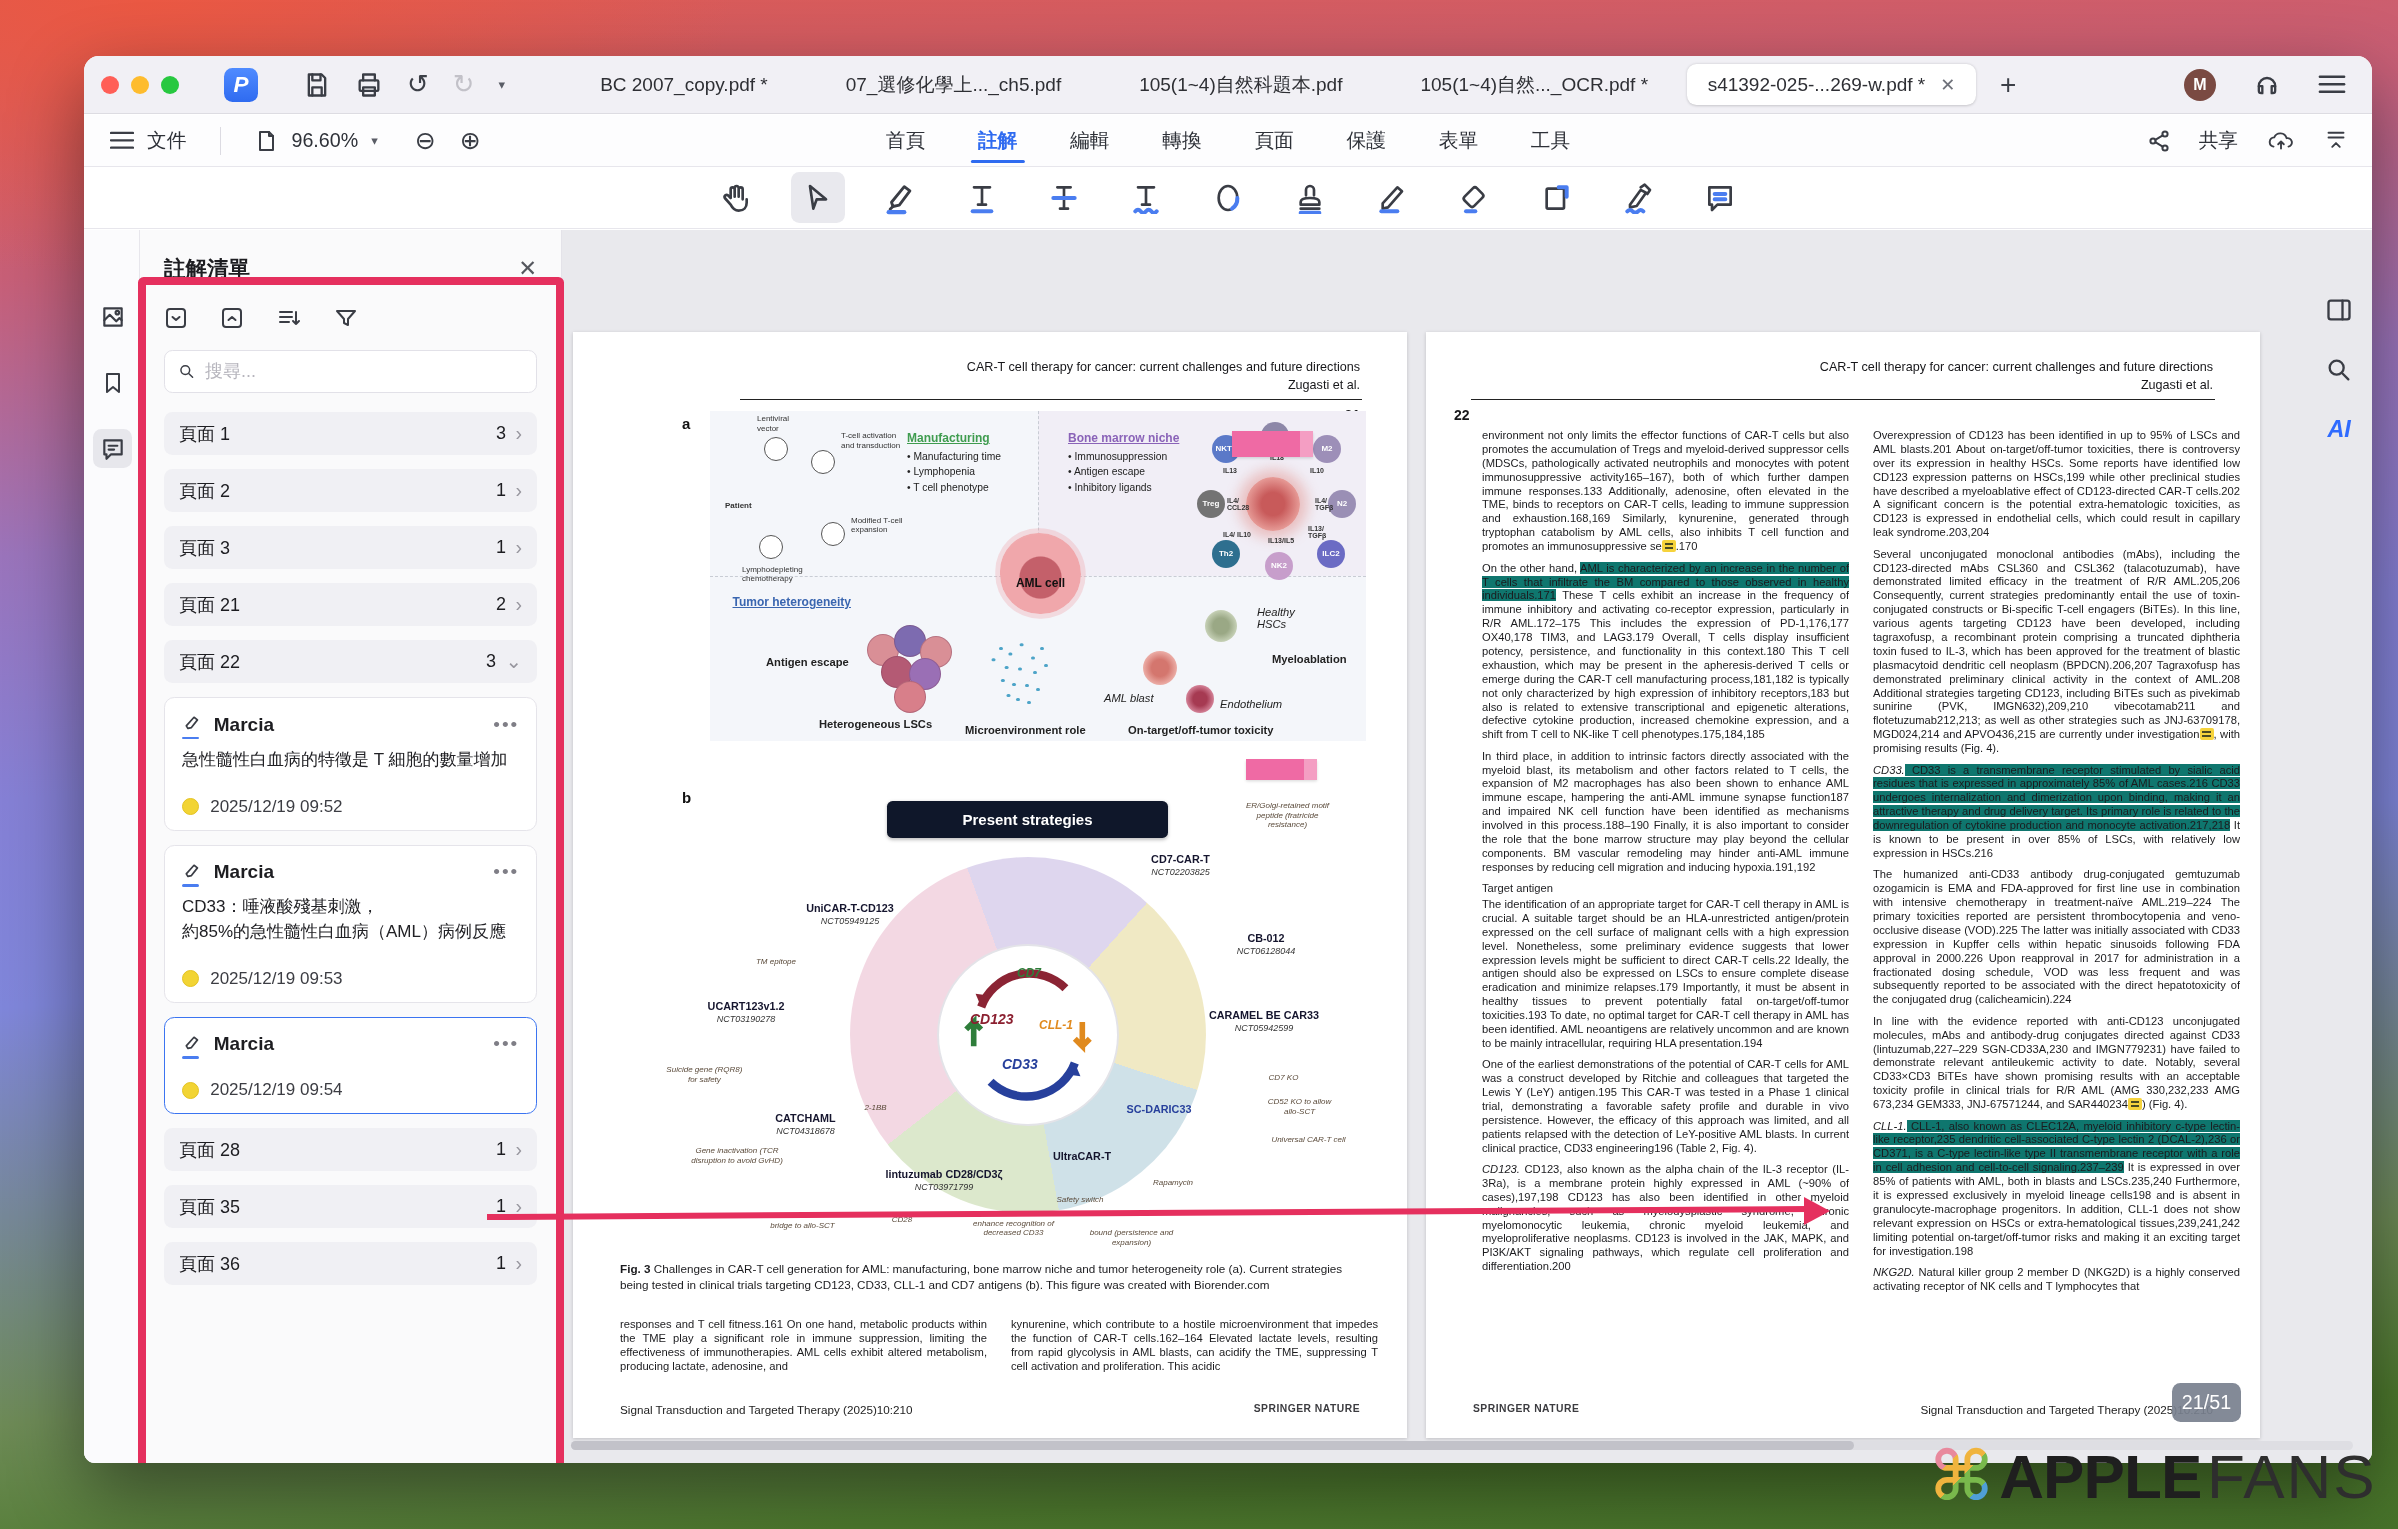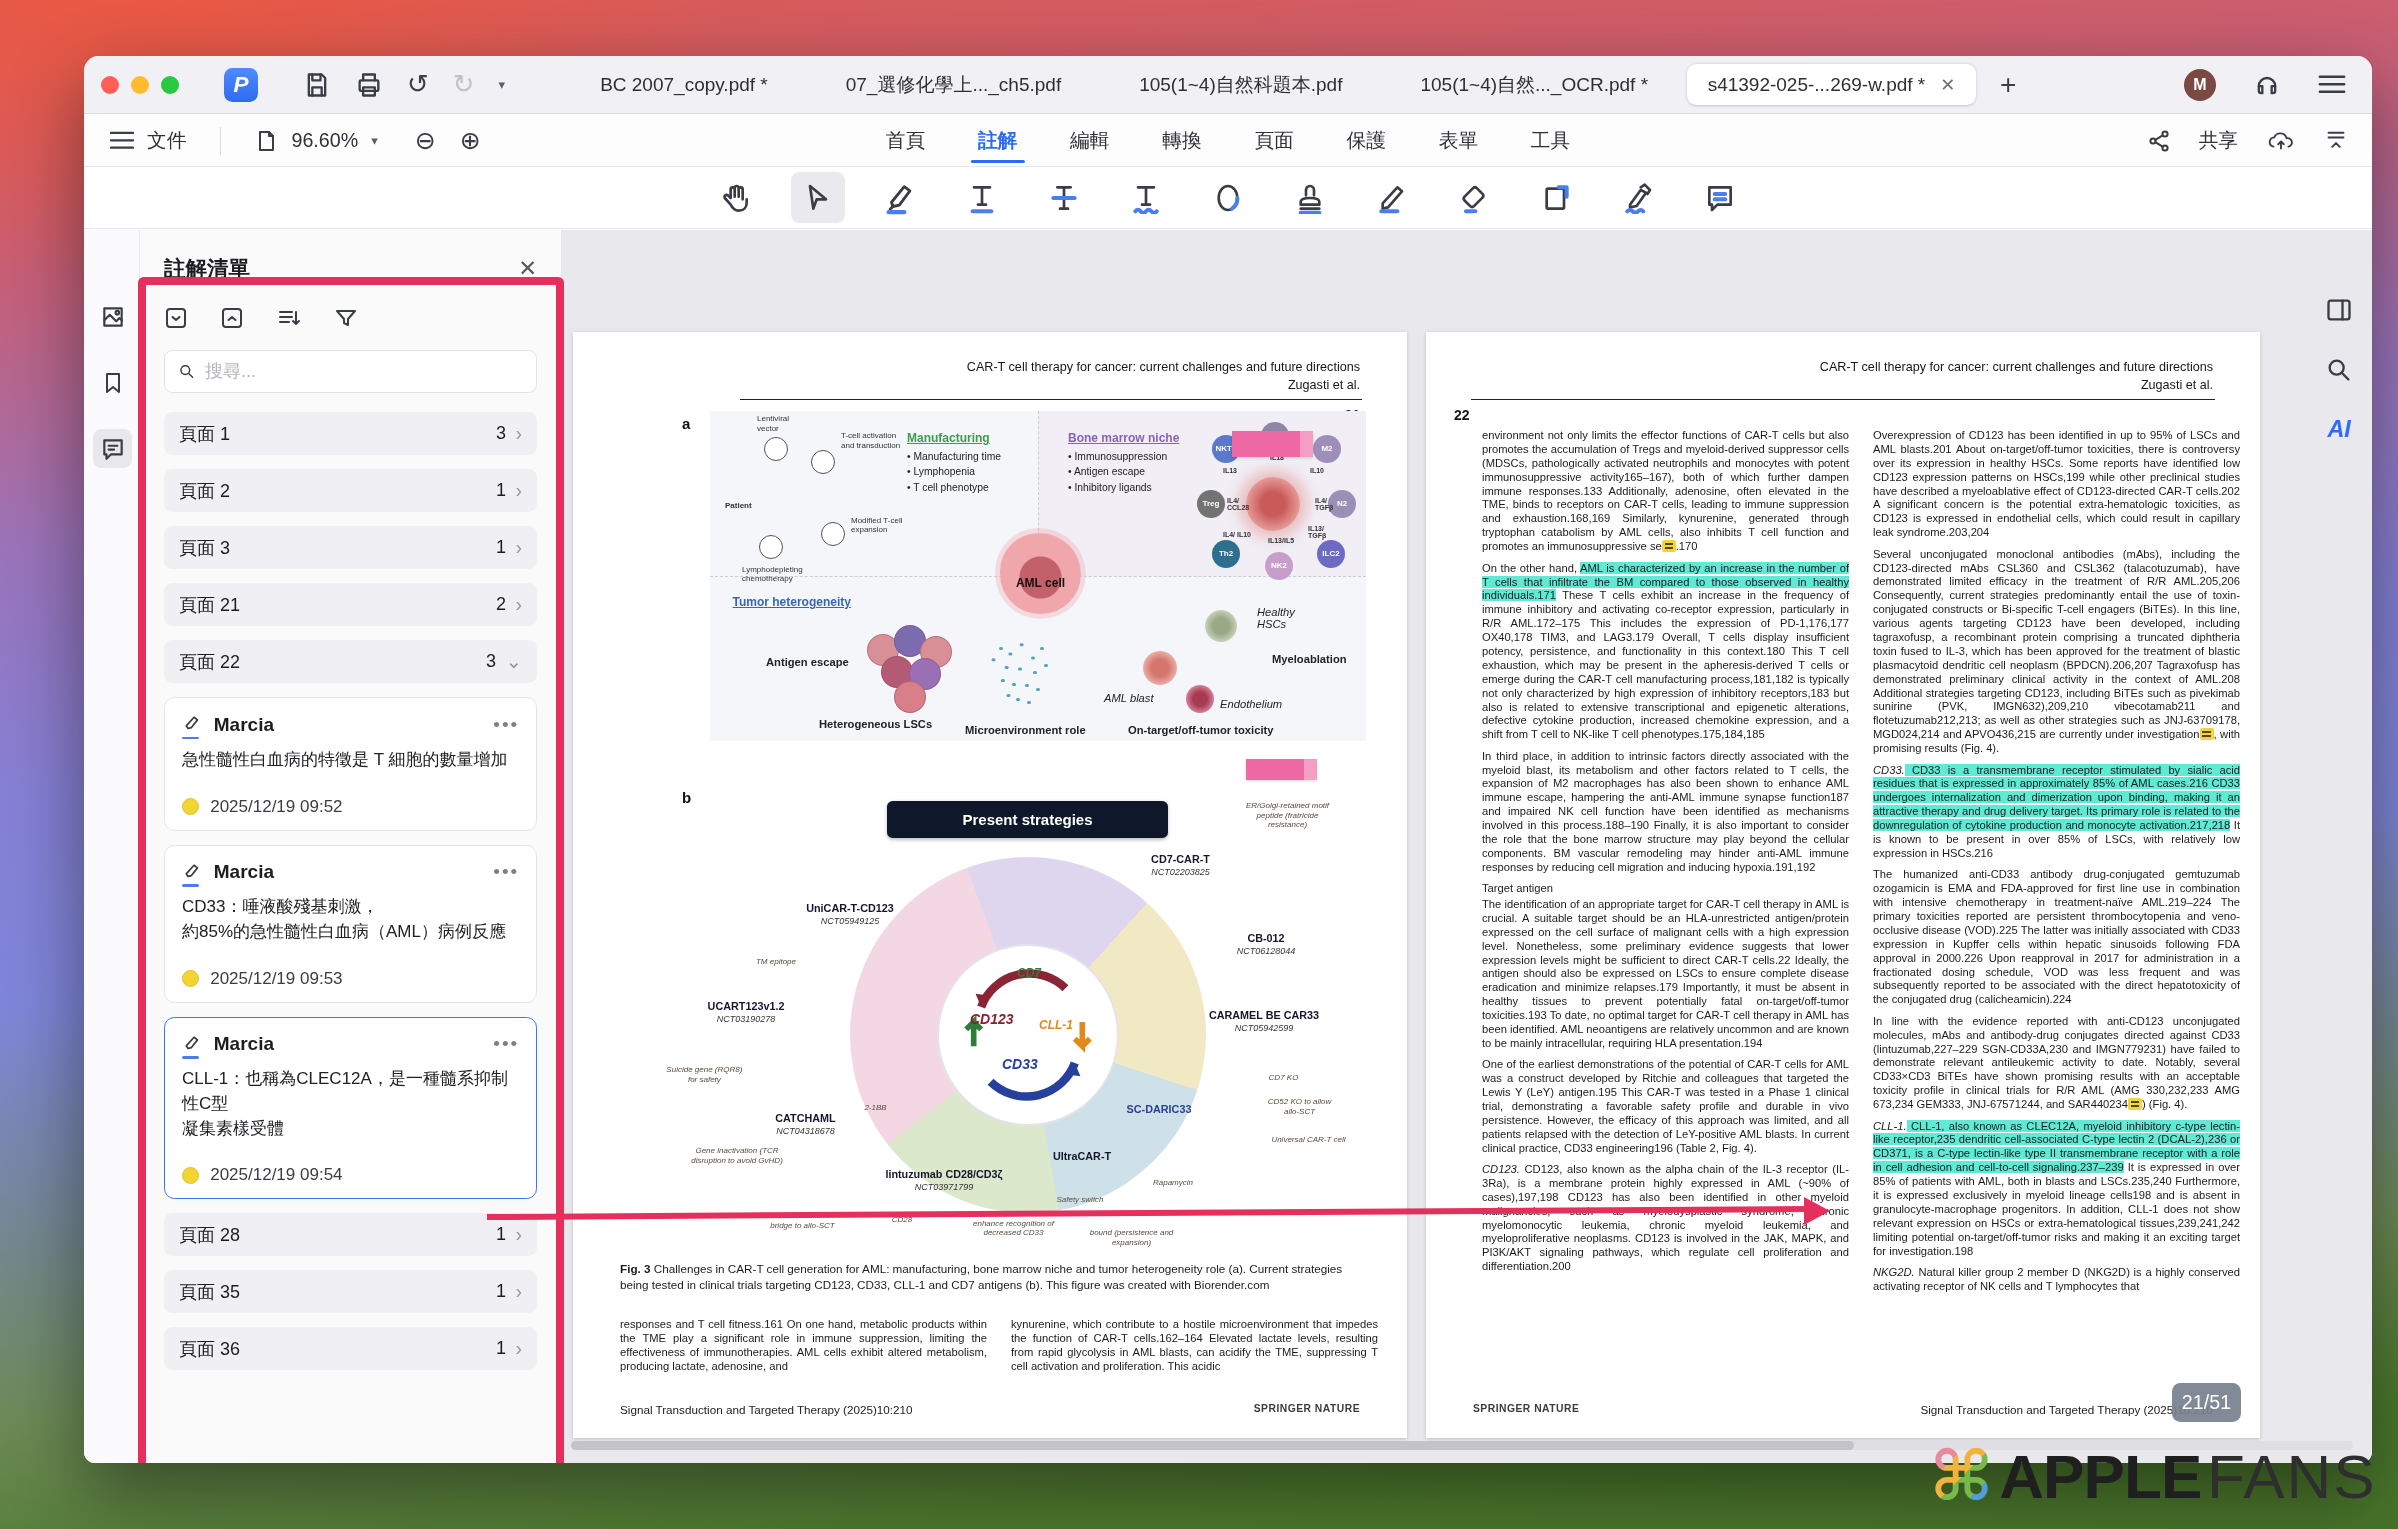--- a/index.html
+++ b/index.html
@@ -103,21 +103,21 @@
 
   
   .page { position:absolute; top:102px; width:834px; height:1106px; background:#fff; box-shadow:0 0.9px 3.7px rgba(0,0,0,.18); }
   .page-l { left:489px; } .page-r { left:1342px; }
   .runhead { position:absolute; right:47px; top:26px; text-align:right; font-size:12.6px; color:#17171a; line-height:1.45; }
   .runrule { position:absolute; left:167px; right:45px; top:67px; border-top:1.9px solid #222; }
   .pageno { position:absolute; font-size:14px; font-weight:bold; color:#17171a; }
   .pgtext { font-size:11.2px; line-height:1.24; color:#1b1b1e; text-align:justify; }
   .pgtext p { margin-bottom:7.5px; }
   .phead { font-style:italic; }
-  .hl { background:#5eead4; }
+  .hl { background:#0f766e; }
   .note-ic { display:inline-block; width:14px; height:12px; background:#f6d33c; border-radius:1.9px; vertical-align:-1.9px;
     position:relative; }
   .note-ic::before, .note-ic::after { content:""; position:absolute; left:2.8px; right:2.8px; height:1.9px; background:#4a4a22; }
   .note-ic::before { top:2.8px; } .note-ic::after { top:6.6px; }
   .cols2 { position:absolute; display:flex; gap:24px; }
   .col { width:367px; overflow:hidden; }
   .footerline { position:absolute; bottom:22.5px; left:47px; right:47px; display:flex; font-size:11.7px; color:#222; }
   .sn { font-weight:bold; letter-spacing:0.5px; color:#3c3c40; font-size:10.3px; }
 
   
@@ -488,22 +488,20 @@
         </div>
 
         <div class="card selected">
           <div class="card-head">
             <span class="hl-mini"><svg class="ic" width="20.6" height="20.6" viewBox="0 0 24 24">
                   <path d="M5 15 14 5l4 3-7 9-4 1z"></path>
                 </svg></span>
             <span class="card-author">Marcia</span>
             <span class="card-more">•••</span>
           </div>
-          <div class="card-text" style="white-space:pre-line">CLL-1：也稱為CLEC12A，是一種髓系抑制性C型
-凝集素樣受體</div>
           <div class="card-foot">
             <span class="ydot"></span>
             <span class="card-date">2025/12/19 09:54</span>
           </div>
         </div>
 
         <div class="prow">
           <span>頁面 28</span>
           <span class="cnt">1</span>
           <span class="chv">›</span>

